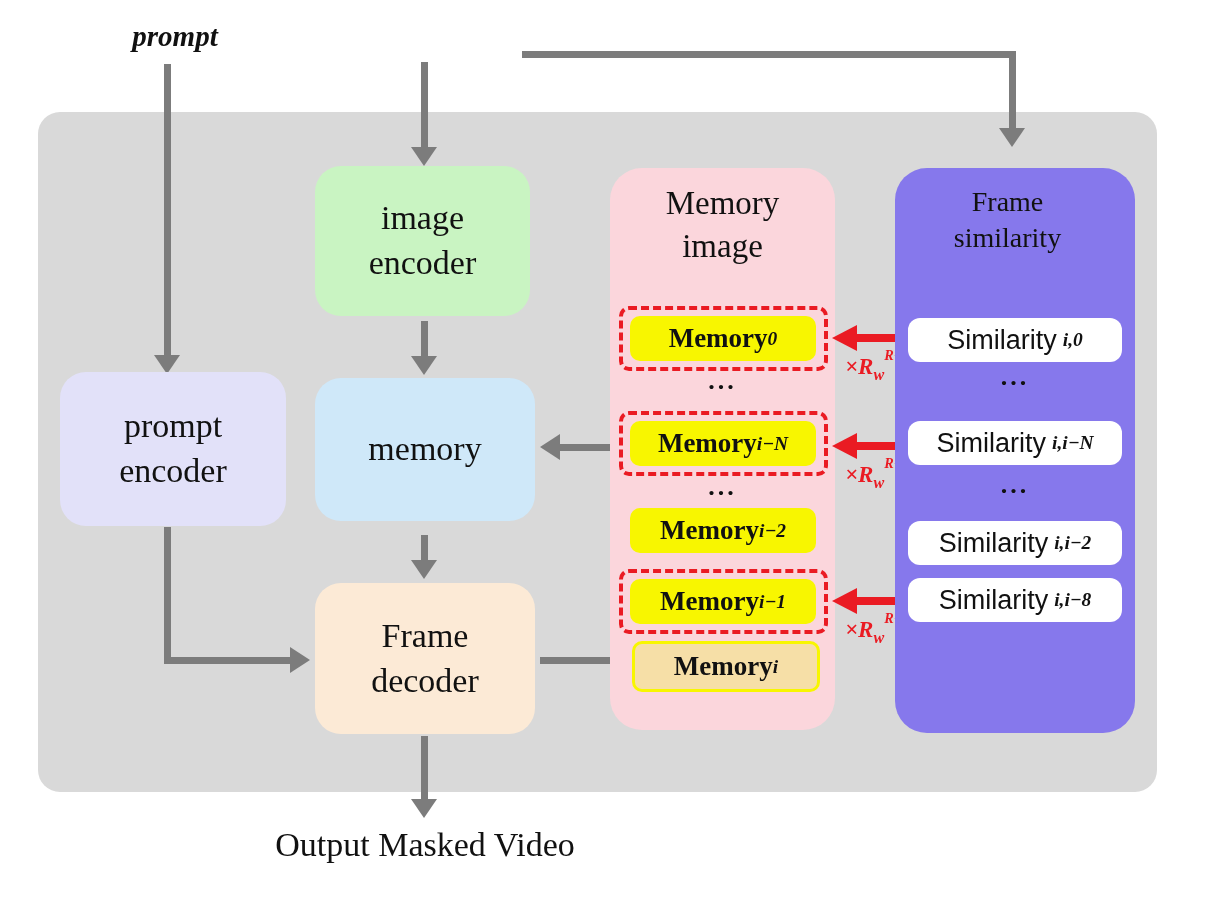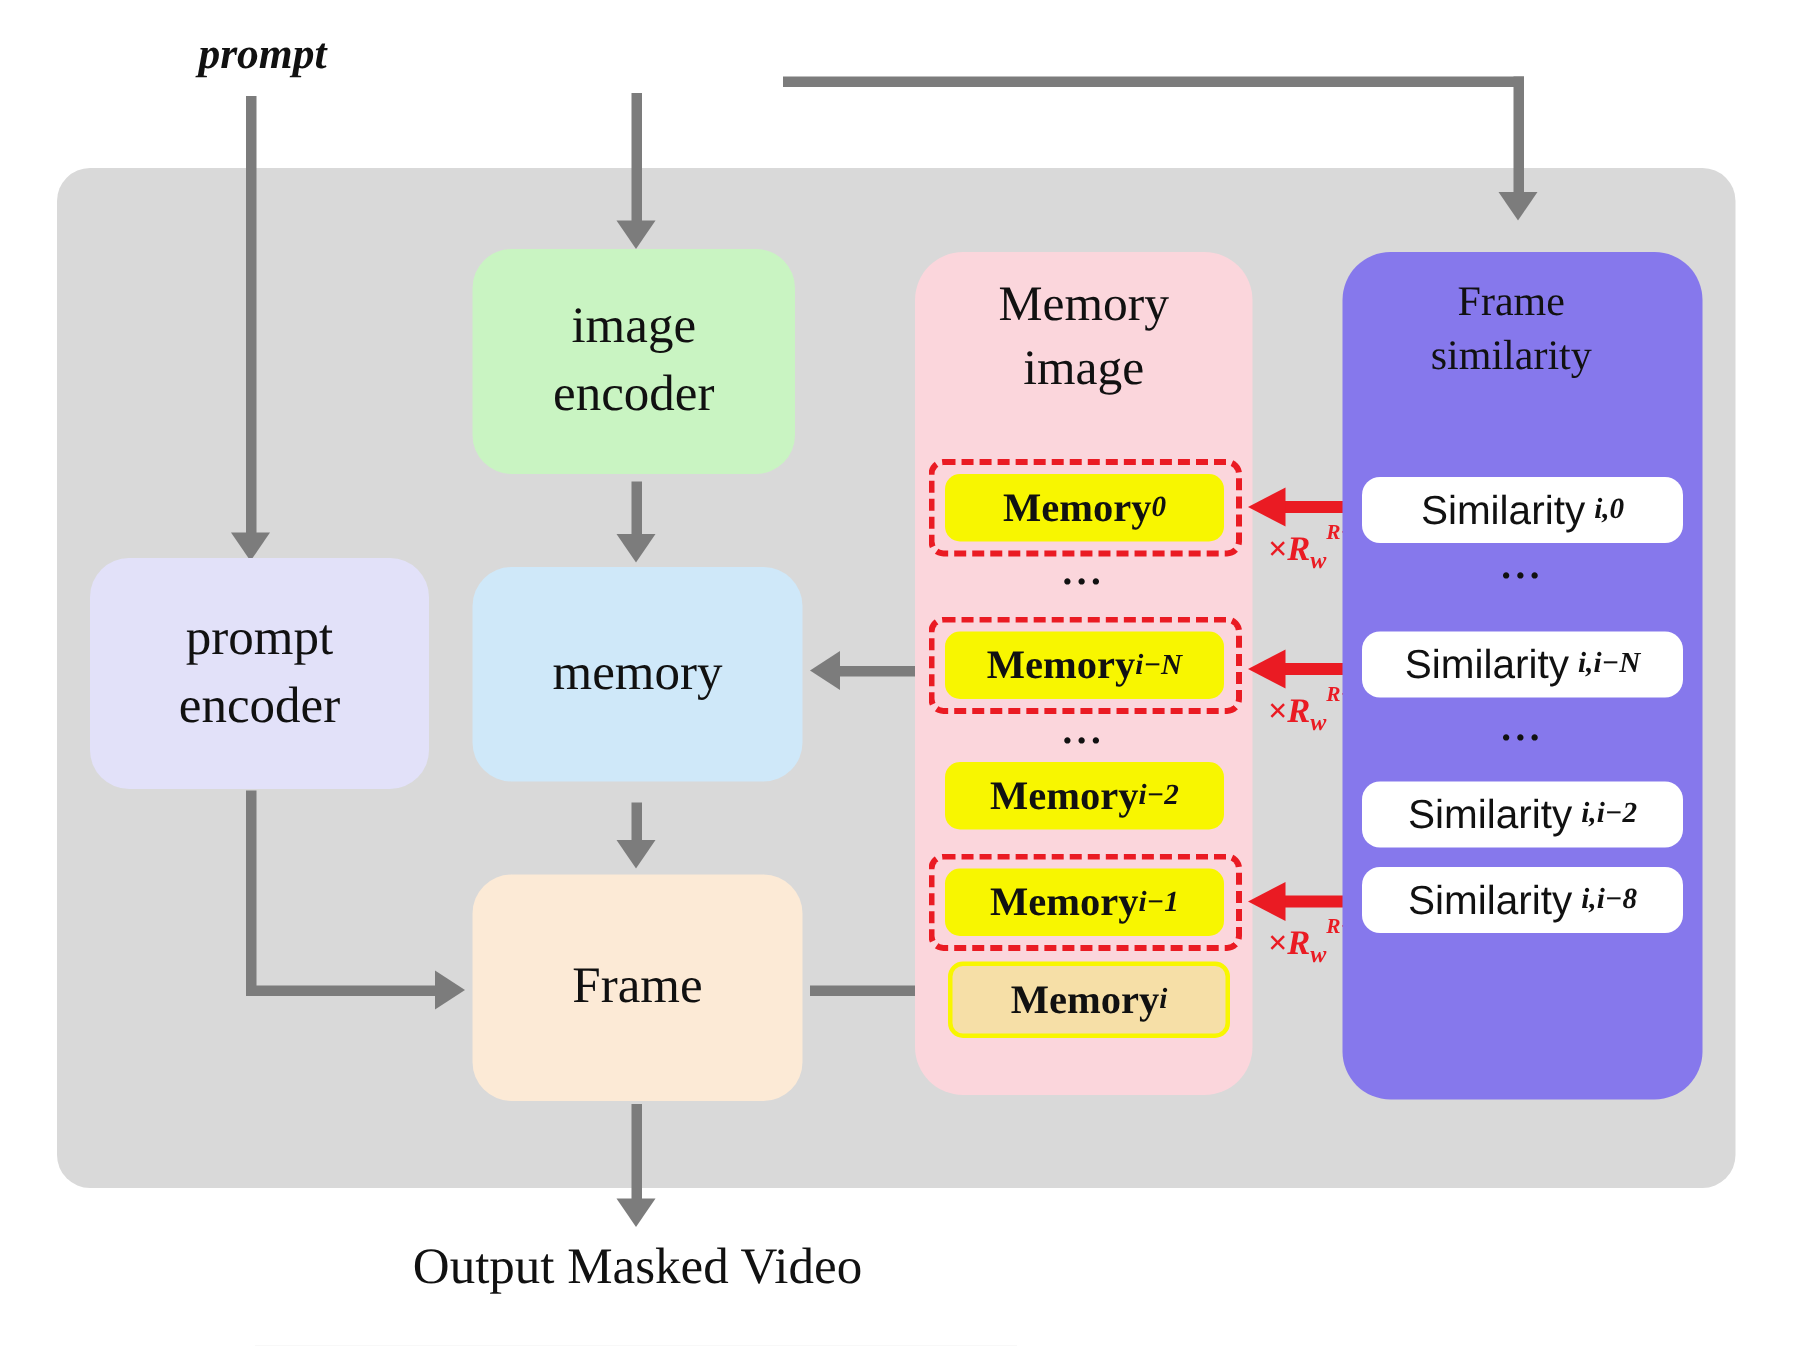--- a/index.html
+++ b/index.html
@@ -112,20 +112,21 @@
     <div>image</div>
     <div>encoder</div>
   </div>
 
   <div class="module" style="left:315px;top:378px;width:220px;height:143px;background:#cfe8f9;">
     <div>memory</div>
   </div>
 
   <div class="module" style="left:315px;top:583px;width:220px;height:151px;background:#fcead6;">
     <div>Frame</div>
+    <div>decoder</div>
   </div>
 
   <div class="module" style="left:60px;top:372px;width:226px;height:154px;background:#e2e1f9;">
     <div>prompt</div>
     <div>encoder</div>
   </div>
 
   <div class="panel" style="left:610px;top:168px;width:225px;height:562px;background:#fbd6dc;"></div>
   <div class="panel-title" style="left:610px;top:182px;width:225px;">
     <div>Memory</div>

